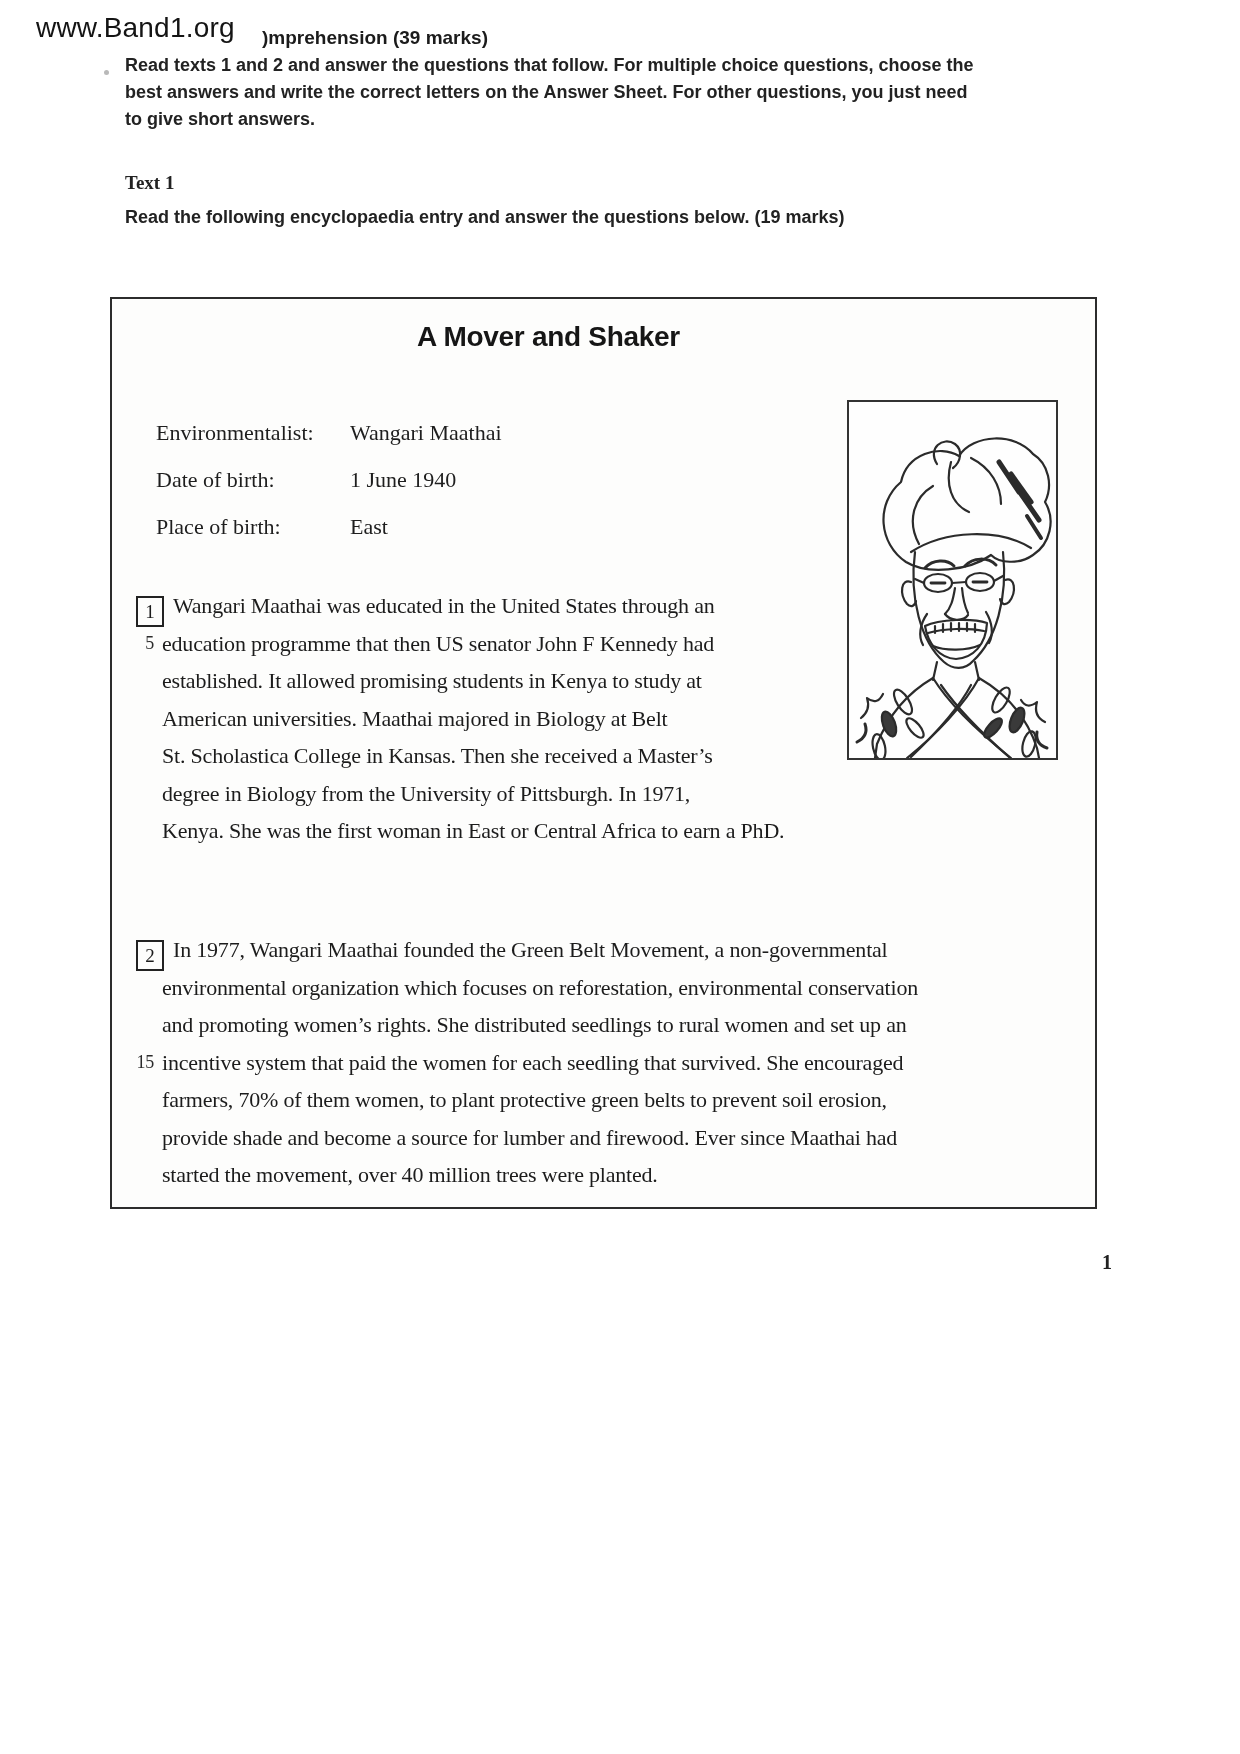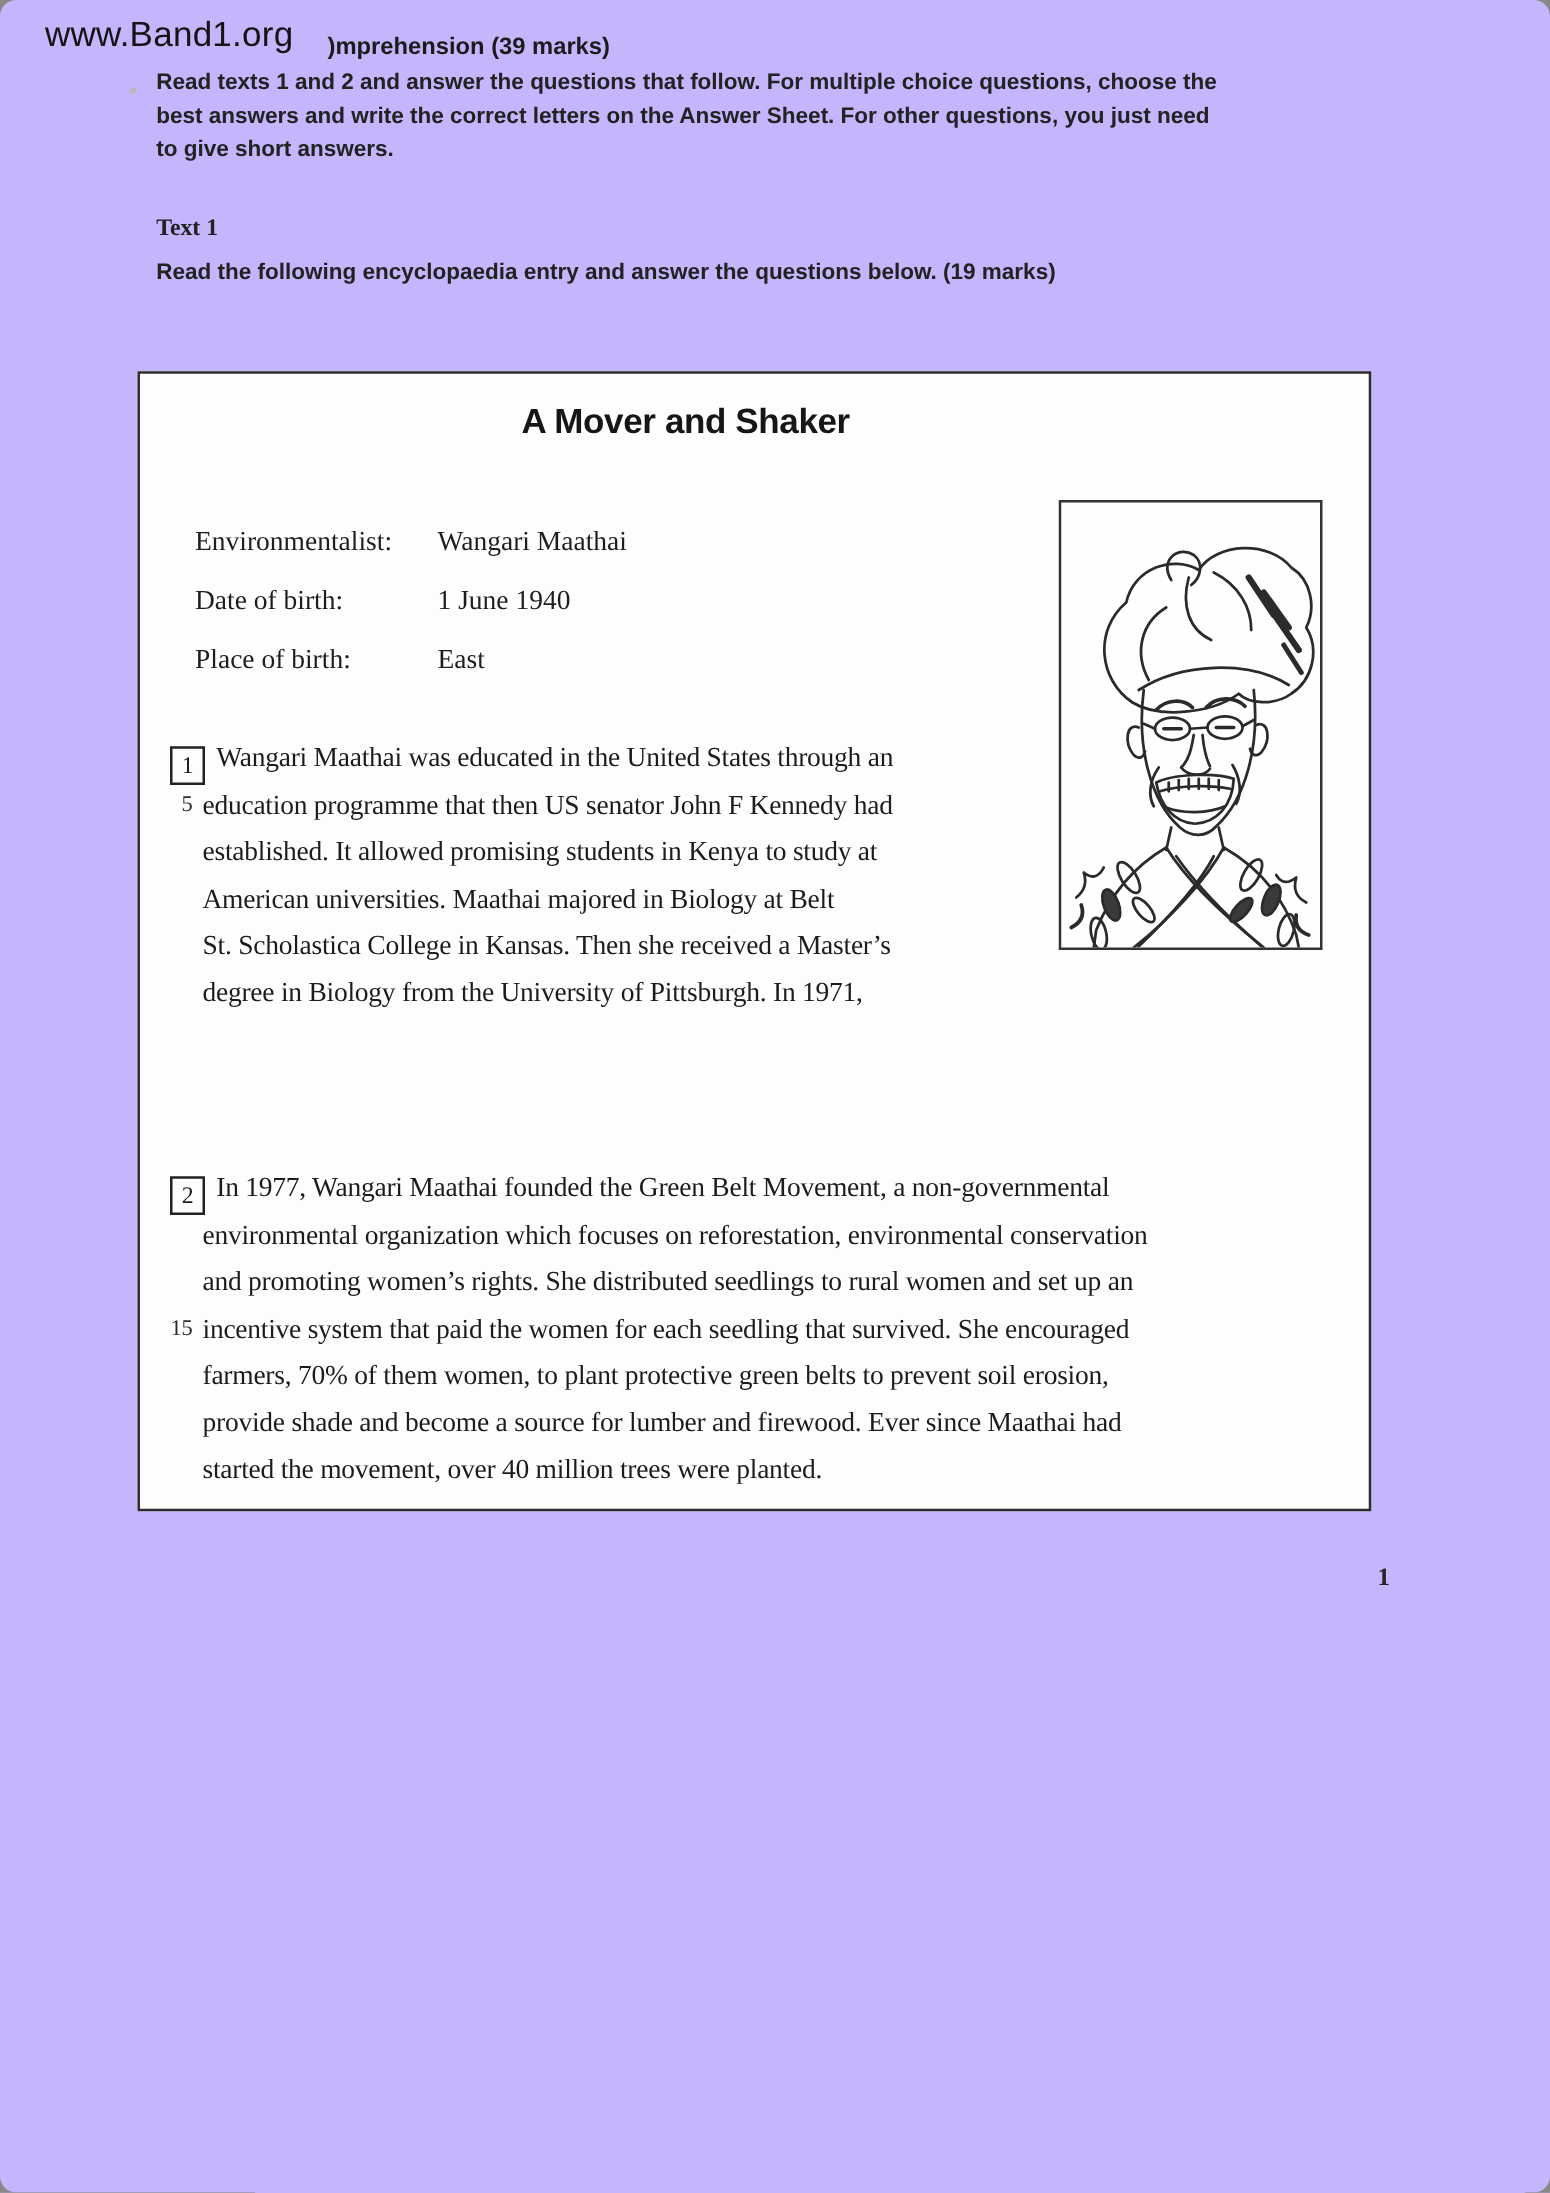--- a/index.html
+++ b/index.html
@@ -1,19 +1,19 @@
 <!DOCTYPE html>
 <html><head>
 <meta charset="utf-8">
 <style>
   html,body { margin:0; padding:0; background:#888; }
   .page {
     position:relative; width:1240px; height:1754px;
-    background:#c4b5fd; overflow:hidden;
-    font-family:"Liberation Serif", serif; color:#1e1e1e;border-radius:13px;
+    background:#ffffff; overflow:hidden;
+    font-family:"Liberation Serif", serif; color:#1e1e1e;
   }
   .abs { position:absolute; }
 
   
   .watermark { left:36px; top:12px; font-family:"Liberation Sans",sans-serif;
     font-size:28px; color:#141414; letter-spacing:0.2px; }
   .section-title { left:262px; top:27px; font-family:"Liberation Sans",sans-serif;
     font-weight:700; font-size:19px; color:#1b1b1b; }
   .instructions { left:125px; top:52px; font-family:"Liberation Sans",sans-serif;
     font-weight:700; font-size:18px; color:#222; }
@@ -158,20 +158,21 @@
       </svg>
     </div>
 
     <div class="abs para p1" id="para1">
         <div class="pline first"><span class="marker">1</span><span>Wangari Maathai was educated in the United States through an</span></div>
         <div class="pline"><span class="lineno">5</span><span>education programme that then US senator John F Kennedy had</span></div>
         <div class="pline"><span>established. It allowed promising students in Kenya to study at</span></div>
         <div class="pline"><span>American universities. Maathai majored in Biology at Belt</span></div>
         <div class="pline"><span>St. Scholastica College in Kansas. Then she received a Master’s</span></div>
         <div class="pline"><span>degree in Biology from the University of Pittsburgh. In 1971,</span></div>
+        <div class="pline"><span>Kenya. She was the first woman in East or Central Africa to earn a PhD.</span></div>
       </div>
     <div class="abs para p2" id="para2">
         <div class="pline first"><span class="marker">2</span><span>In 1977, Wangari Maathai founded the Green Belt Movement, a non-governmental</span></div>
         <div class="pline"><span>environmental organization which focuses on reforestation, environmental conservation</span></div>
         <div class="pline"><span>and promoting women’s rights. She distributed seedlings to rural women and set up an</span></div>
         <div class="pline"><span class="lineno">15</span><span>incentive system that paid the women for each seedling that survived. She encouraged</span></div>
         <div class="pline"><span>farmers, 70% of them women, to plant protective green belts to prevent soil erosion,</span></div>
         <div class="pline"><span>provide shade and become a source for lumber and firewood. Ever since Maathai had</span></div>
         <div class="pline"><span>started the movement, over 40 million trees were planted.</span></div>
       </div>

